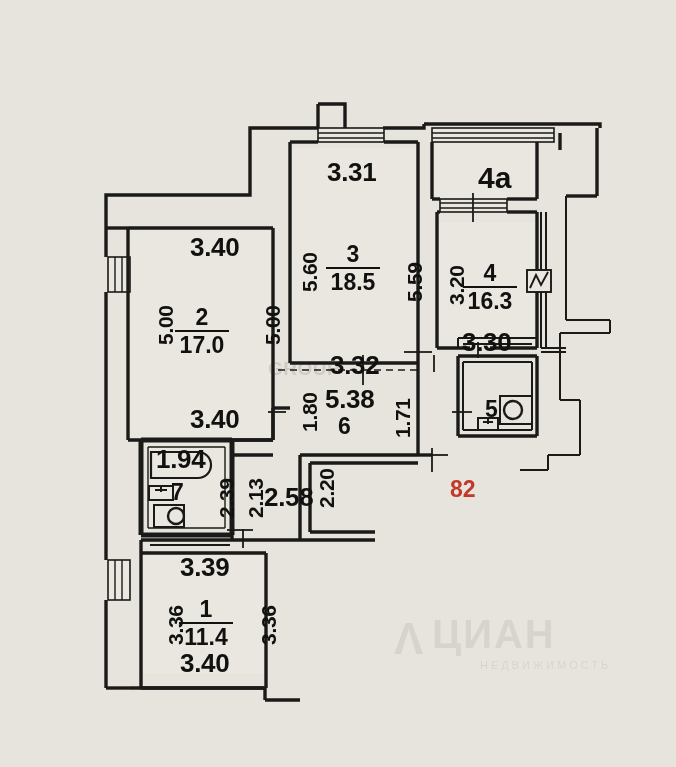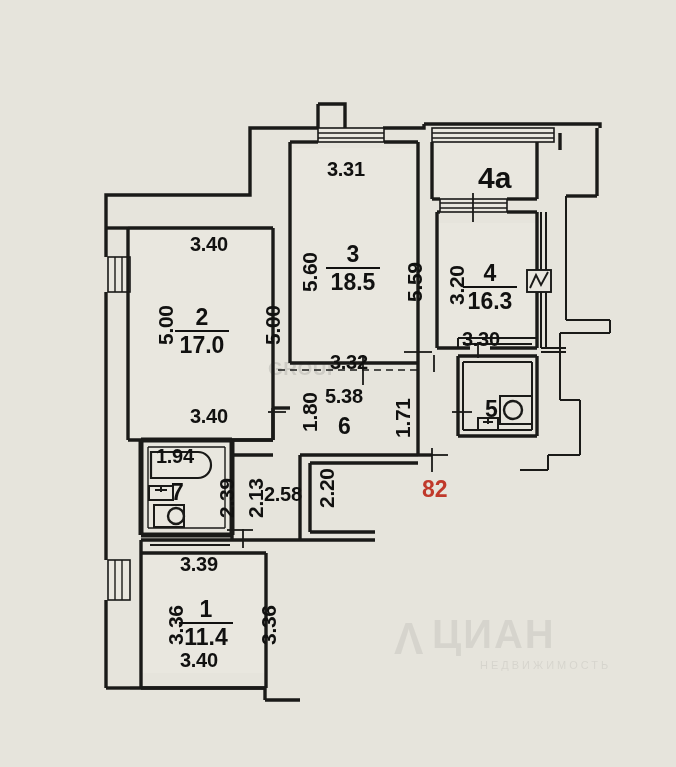--- a/index.html
+++ b/index.html
@@ -30,24 +30,24 @@
   .dashed     { stroke: #1a1a18; stroke-width: 1.3; fill: none; stroke-dasharray: 7 5; }
 
   .lbl {
     position: absolute;
     color: #111110;
     font-weight: bold;
     white-space: nowrap;
     line-height: 1;
     font-family: "Liberation Sans", sans-serif;
   }
-  .dim      { font-size: 20px; letter-spacing: -0.3px; }
+  .dim      { font-size: 26px; letter-spacing: -0.3px; }
   .dim-v    { font-size: 21px; letter-spacing: -0.3px; transform-origin: 0 0; }
   .roomnum  { font-size: 23px; }
-  .flatnum  { font-size: 23px; color: #c0392b; }
+  .flatnum  { font-size: 23px; color: #c0392b; margin-left: 28px; }
   .balcony-lbl { font-size: 30px; }
 
   .area-box {
     position: absolute;
     text-align: center;
     color: #111110;
     font-weight: bold;
     font-family: "Liberation Sans", sans-serif;
   }
   .area-box .num  { font-size: 23px; display: block; line-height: 1.05; }

